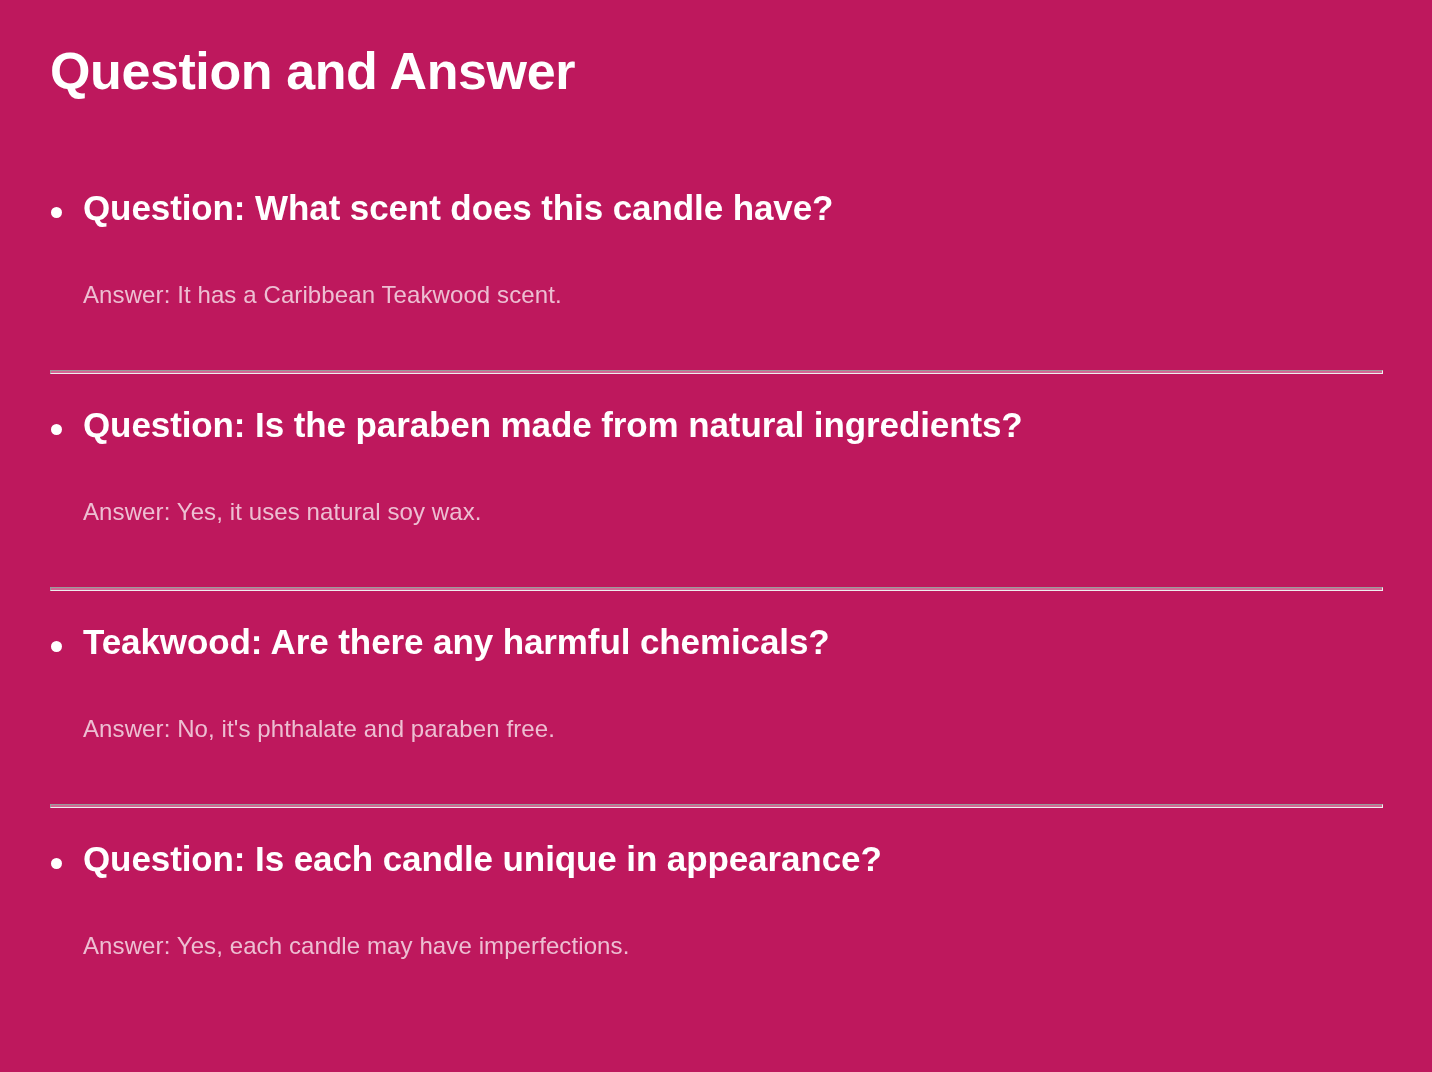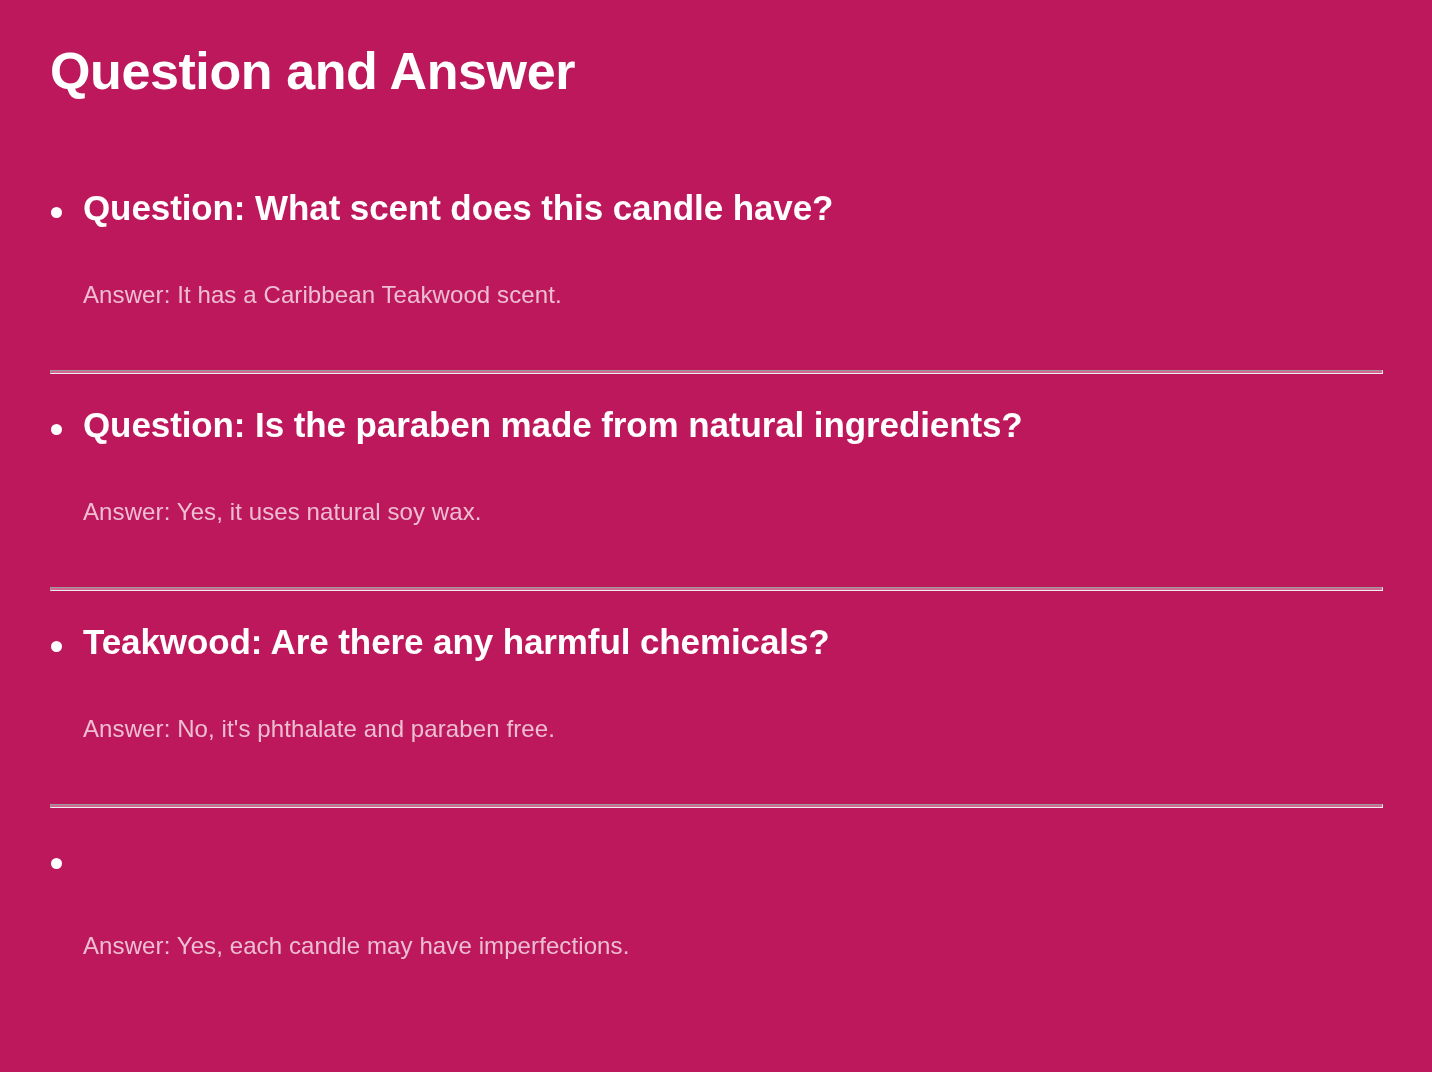--- a/index.html
+++ b/index.html
@@ -128,18 +128,19 @@
 
     <li class="qa-item">
       <span class="qa-bullet"></span>
       <p class="qa-question">Teakwood: Are there any harmful chemicals?</p>
       <p class="qa-answer">Answer: No, it's phthalate and paraben free.</p>
       <hr class="qa-divider">
     </li>
 
     <li class="qa-item">
       <span class="qa-bullet"></span>
+      <p class="qa-question">Question: Is each candle unique in appearance?</p>
       <p class="qa-answer">Answer: Yes, each candle may have imperfections.</p>
 
     </li>
 
   </ul>
 </section>
 
 </body></html>

